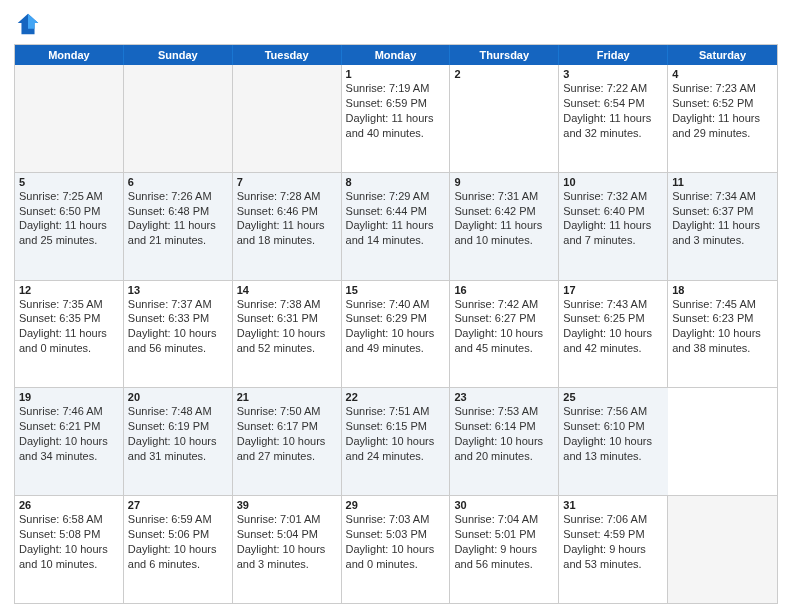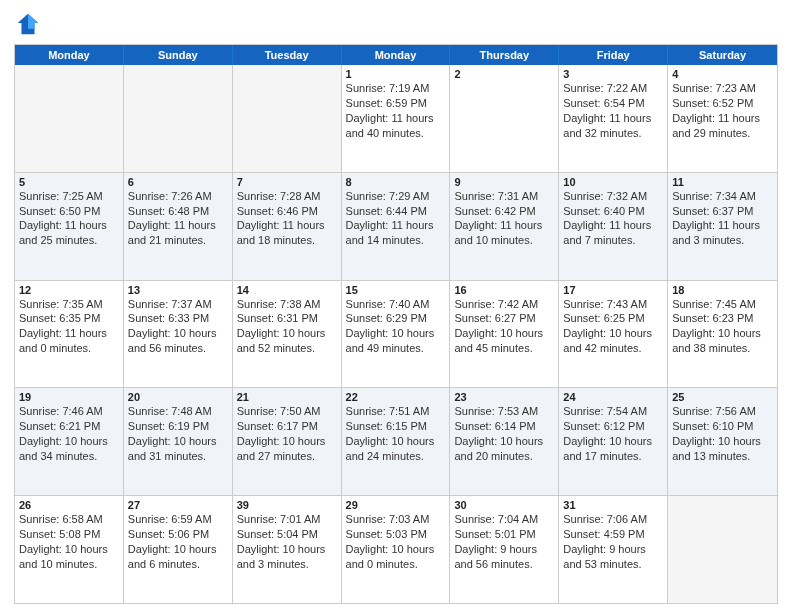--- a/index.html
+++ b/index.html
@@ -305,27 +305,20 @@
 and 24 minutes.</div>
           </div>
           <div class="cal-cell alt-row">
             <span class="day-num">23</span>
             <div class="cell-info">Sunrise: 7:53 AM
 Sunset: 6:14 PM
 Daylight: 10 hours
 and 20 minutes.</div>
           </div>
           <div class="cal-cell alt-row">
-            <span class="day-num">24</span>
-            <div class="cell-info">Sunrise: 7:54 AM
-Sunset: 6:12 PM
-Daylight: 10 hours
-and 17 minutes.</div>
-          </div>
-          <div class="cal-cell alt-row">
             <span class="day-num">25</span>
             <div class="cell-info">Sunrise: 7:56 AM
 Sunset: 6:10 PM
 Daylight: 10 hours
 and 13 minutes.</div>
           </div>
         </div>
         <div class="cal-row">
           <div class="cal-cell">
             <span class="day-num">26</span>

